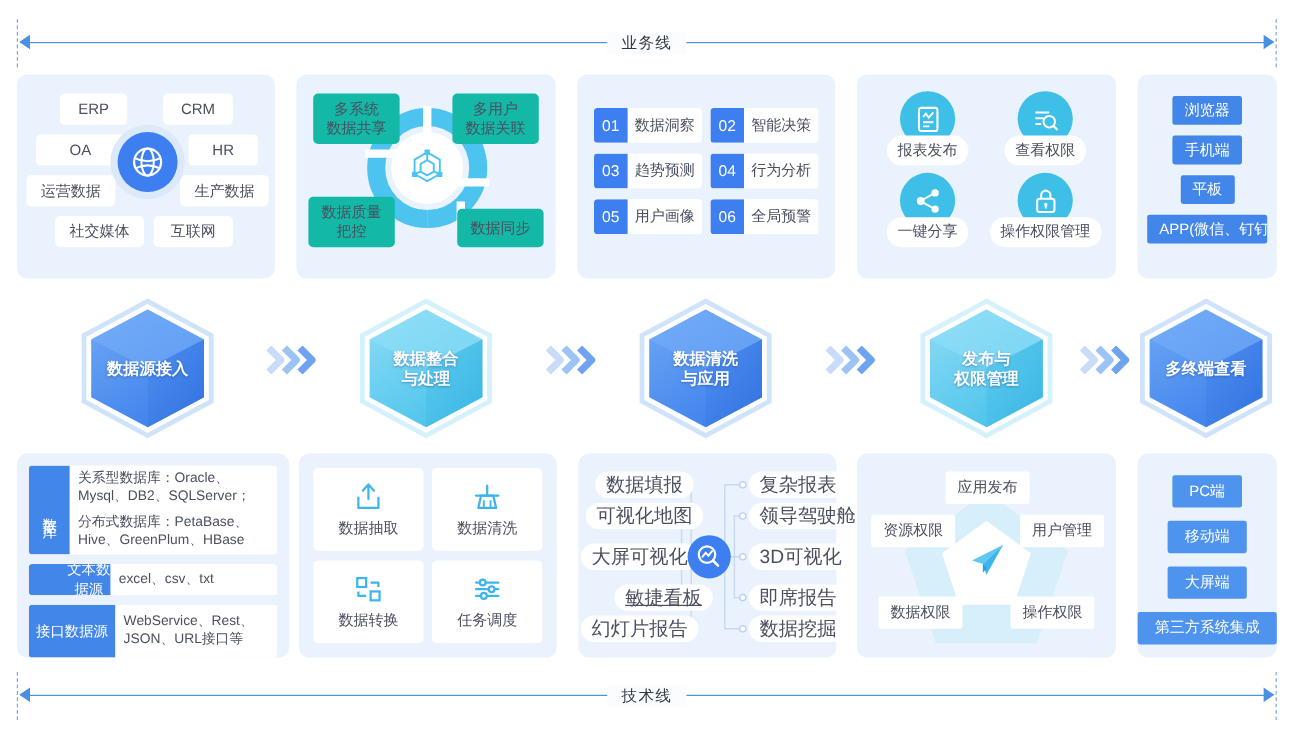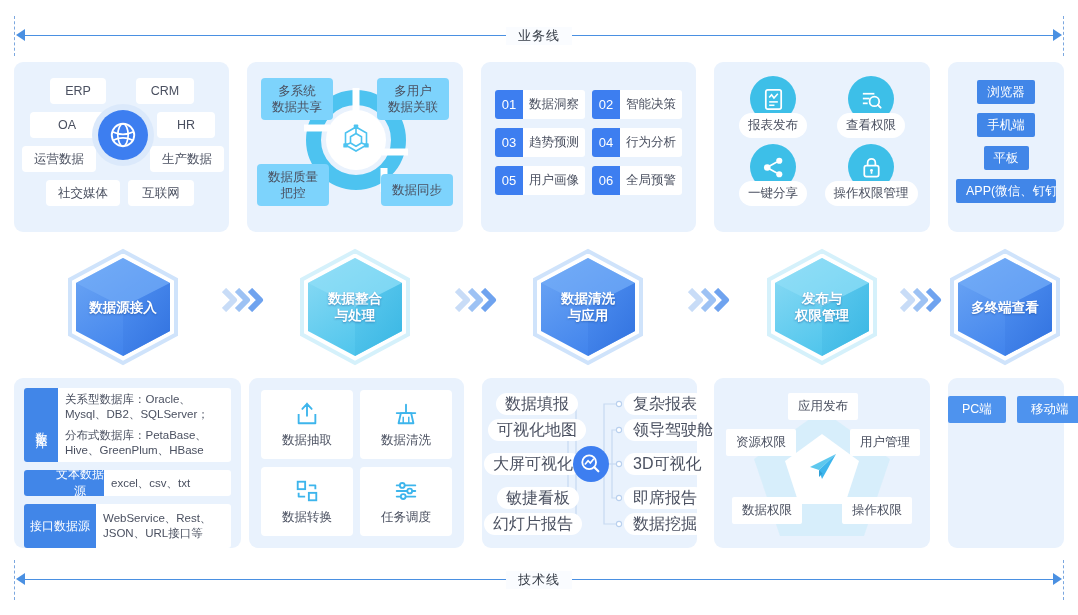--- a/index.html
+++ b/index.html
@@ -66,21 +66,21 @@
     display: flex; align-items: center; justify-content: center;
   }
   .globe-core {
     width: 50px; height: 50px; border-radius: 50%; background: #3d7ef0;
     display: flex; align-items: center; justify-content: center;
   }
 
   
   .donut-wrap { position: absolute; left: 57px; top: 26px; width: 104px; height: 104px; }
   .int-tag {
-    position: absolute; background: #7dd3fc; border-radius: 4px;
+    position: absolute; background: #14b8a6; border-radius: 4px;
     font-size: 12.5px; color: #4a5060; text-align: center;
     line-height: 16px; padding: 5px 4px; white-space: pre-line;
   }
 
   
   .num-grid {
     position: absolute; left: 14px; top: 28px;
     display: grid; grid-template-columns: 90px 90px; gap: 9px 7px;
   }
   .num-item {
@@ -202,21 +202,21 @@
   
   .perm-pill {
     position: absolute; background: #fff; border-radius: 2px;
     font-size: 12.5px; color: #4a5060; padding: 5px 10px;
     white-space: nowrap;
   }
 
   
   .cli-stack {
     position: absolute; left: 0; right: 0; top: 18px;
-    display: flex; flex-direction: row; align-items: center; gap: 11px;
+    display: flex; flex-direction: column; align-items: center; gap: 11px;
   }
   .cli-tag {
     background: #4e93ee; color: #fff; font-size: 12.5px;
     padding: 5px 14px; border-radius: 2px; white-space: nowrap;
   }
 </style>
 </head>
 <body>
 
 <div class="page">
@@ -517,21 +517,21 @@
 
   <div class="panel p-bot" id="panel-db">
     <div class="db-row" style="top:10px; width:207px; height:74px;">
       <div class="db-key vertical" style="width:34px;">数据库</div>
       <div class="db-val">
         <p>关系型数据库：Oracle、Mysql、DB2、SQLServer；</p>
         <p>分布式数据库：PetaBase、Hive、GreenPlum、HBase</p>
       </div>
     </div>
     <div class="db-row" style="top:92px; width:207px; height:26px;">
-      <div class="db-key" style="width:80px;padding-left:32px;">文本数据源</div>
+      <div class="db-key" style="width:68px;padding-left:32px;">文本数据源</div>
       <div class="db-val" style="justify-content:center;">excel、csv、txt</div>
     </div>
     <div class="db-row" style="top:126px; width:207px; height:44px;">
       <div class="db-key" style="width:72px;">接口数据源</div>
       <div class="db-val">WebService、Rest、JSON、URL接口等</div>
     </div>
   </div>
 
   <div class="panel p-bot" id="panel-etl">
     <div class="etl-grid">
@@ -599,21 +599,21 @@
           <circle cx="137" cy="52" r="2.6"></circle>
         <circle cx="137" cy="86" r="2.6"></circle>
           <circle cx="137" cy="120" r="2.6"></circle>
         <circle cx="137" cy="146" r="2.6"></circle>
       </g>
     </svg>
 
     <div class="app-pill" style="left:14px; top:15px;">数据填报</div>
     <div class="app-pill" style="left:6px;  top:41px;">可视化地图</div>
     <div class="app-pill" style="left:2px;  top:75px;">大屏可视化</div>
-    <div class="app-pill" style="left:15px; top:109px;">敏捷看板</div>
+    <div class="app-pill" style="left:30px; top:109px;text-decoration:underline;">敏捷看板</div>
     <div class="app-pill" style="left:2px;  top:135px;">幻灯片报告</div>
 
     <div class="app-pill" style="left:142px; top:15px;">复杂报表</div>
     <div class="app-pill" style="left:142px; top:41px;">领导驾驶舱</div>
     <div class="app-pill" style="left:142px; top:75px;">3D可视化</div>
     <div class="app-pill" style="left:142px; top:109px;">即席报告</div>
     <div class="app-pill" style="left:142px; top:135px;">数据挖掘</div>
 
     <div class="app-core">
       <svg width="22" height="22" viewBox="0 0 24 24">

